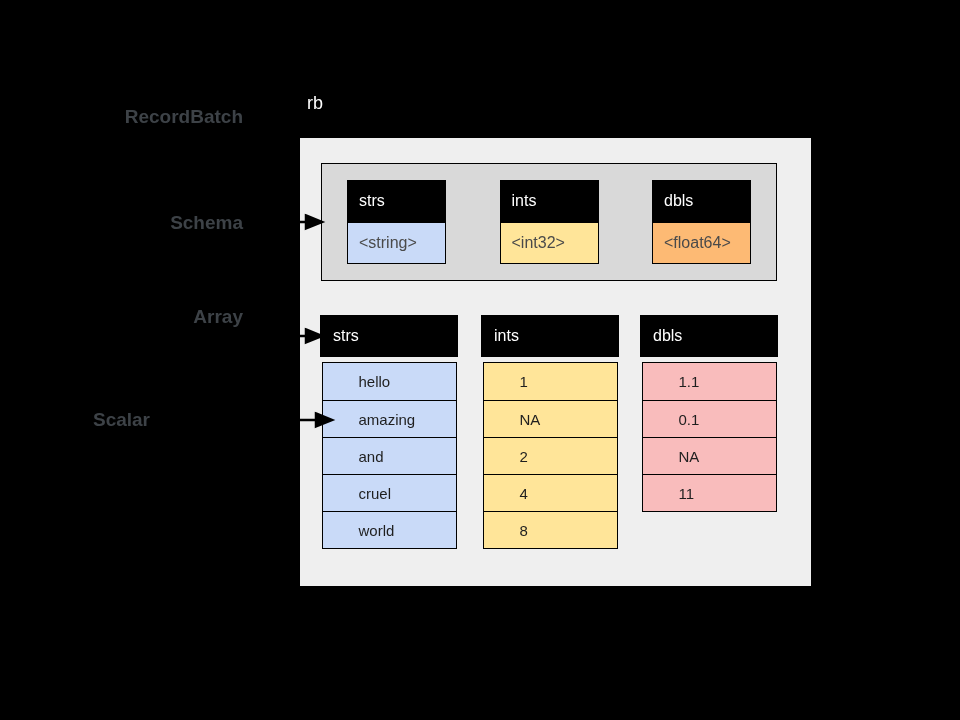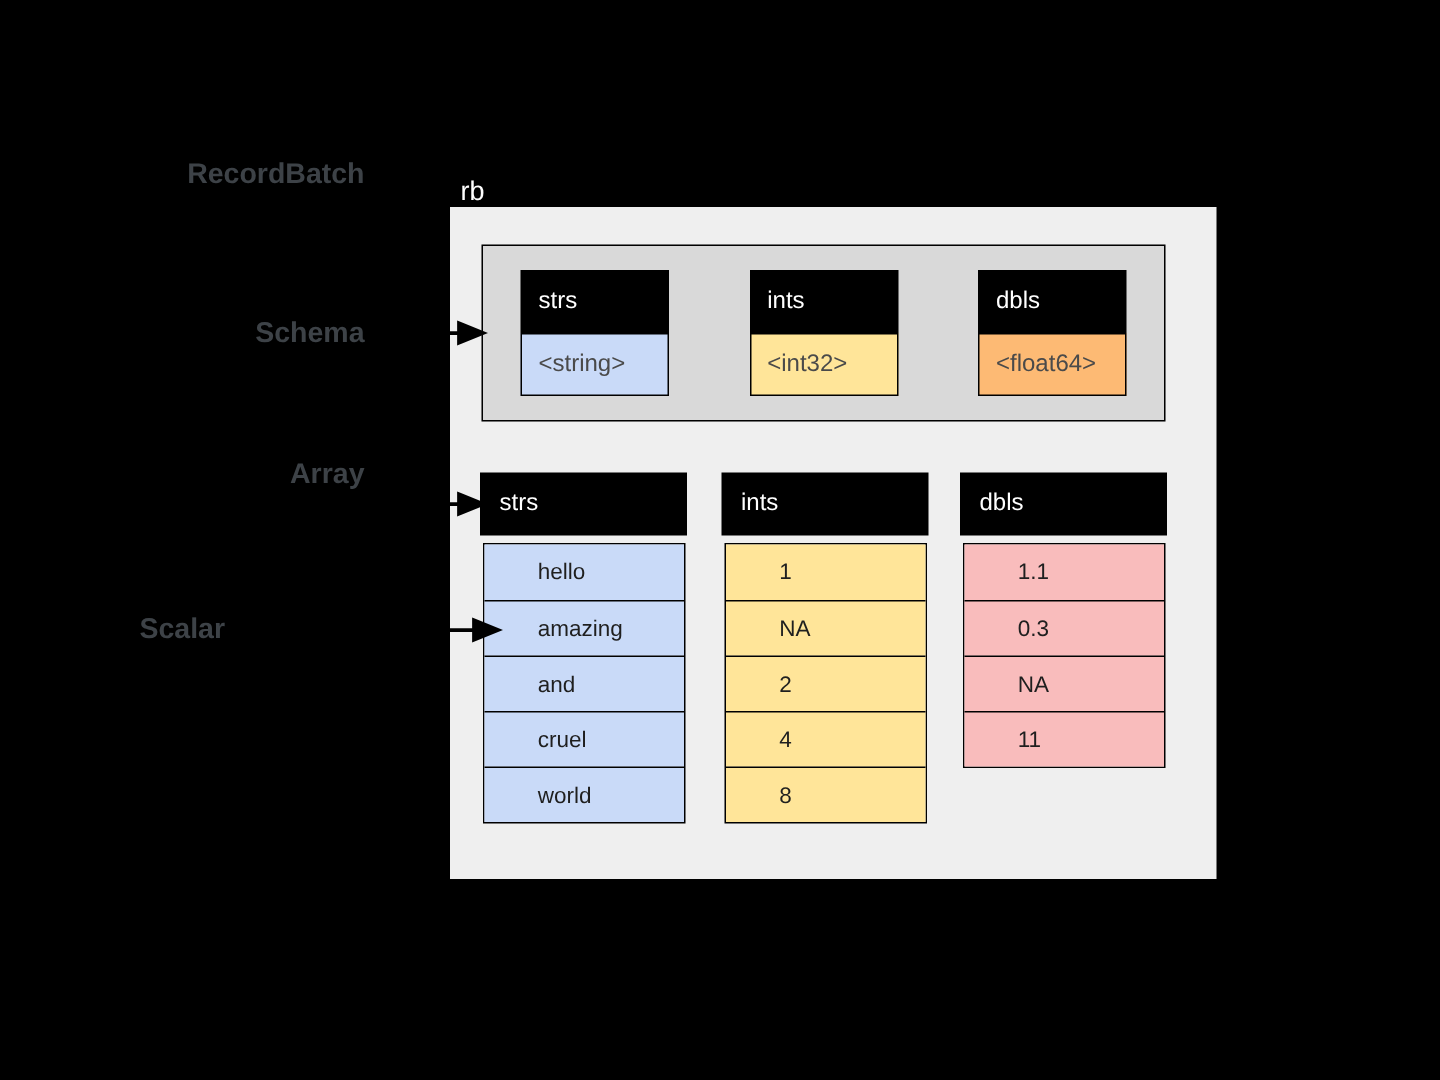--- a/index.html
+++ b/index.html
@@ -5,21 +5,21 @@
   html,body{margin:0;padding:0;background:#000;}
   .stage{
     position:relative;width:876px;height:720px;background:#000;overflow:hidden;
     font-family:"Liberation Sans","DejaVu Sans",sans-serif;
   }
   .side-label{
     position:absolute;left:0;width:243px;text-align:right;
     font-size:19px;font-weight:600;color:#3d4247;line-height:22px;
   }
   .rb-label{
-    position:absolute;left:307px;top:116px;font-size:18px;color:#fff;line-height:22px;
+    position:absolute;left:307px;top:92px;font-size:18px;color:#fff;line-height:22px;
   }
   .big-box{
     position:absolute;left:300px;top:138px;width:511px;height:448px;background:#efefef;
   }
   .schema-box{
     position:absolute;left:321px;top:163px;width:456px;height:118px;
     background:#d9d9d9;border:1.5px solid #000;box-sizing:border-box;
     display:flex;align-items:center;justify-content:space-between;padding:0 25px;
   }
   .field{width:99px;}
@@ -92,21 +92,21 @@
       <div class="cell" style="background: rgb(255, 229, 153);">2</div>
       <div class="cell" style="background: rgb(255, 229, 153);">4</div>
       <div class="cell" style="background: rgb(255, 229, 153);">8</div>
     </div>
   </div>
 
   <div class="array-col" style="left:640px;">
     <div class="col-header">dbls</div>
     <div class="cells">
       <div class="cell" style="background: rgb(249, 188, 188);">1.1</div>
-      <div class="cell" style="background: rgb(249, 188, 188);">0.3</div>
+      <div class="cell" style="background: rgb(249, 188, 188);">0.1</div>
       <div class="cell" style="background: rgb(249, 188, 188);">NA</div>
       <div class="cell" style="background: rgb(249, 188, 188);">11</div>
     </div>
   </div>
 
   <svg class="arrow-layer" width="960" height="720" viewBox="0 0 960 720">
     <g stroke="#000" stroke-width="2.5" fill="#000">
       <line x1="248" y1="222" x2="308" y2="222"></line>
       <polygon points="306,215.5 322,222 306,228.5"></polygon>
       <line x1="248" y1="336" x2="308" y2="336"></line>

